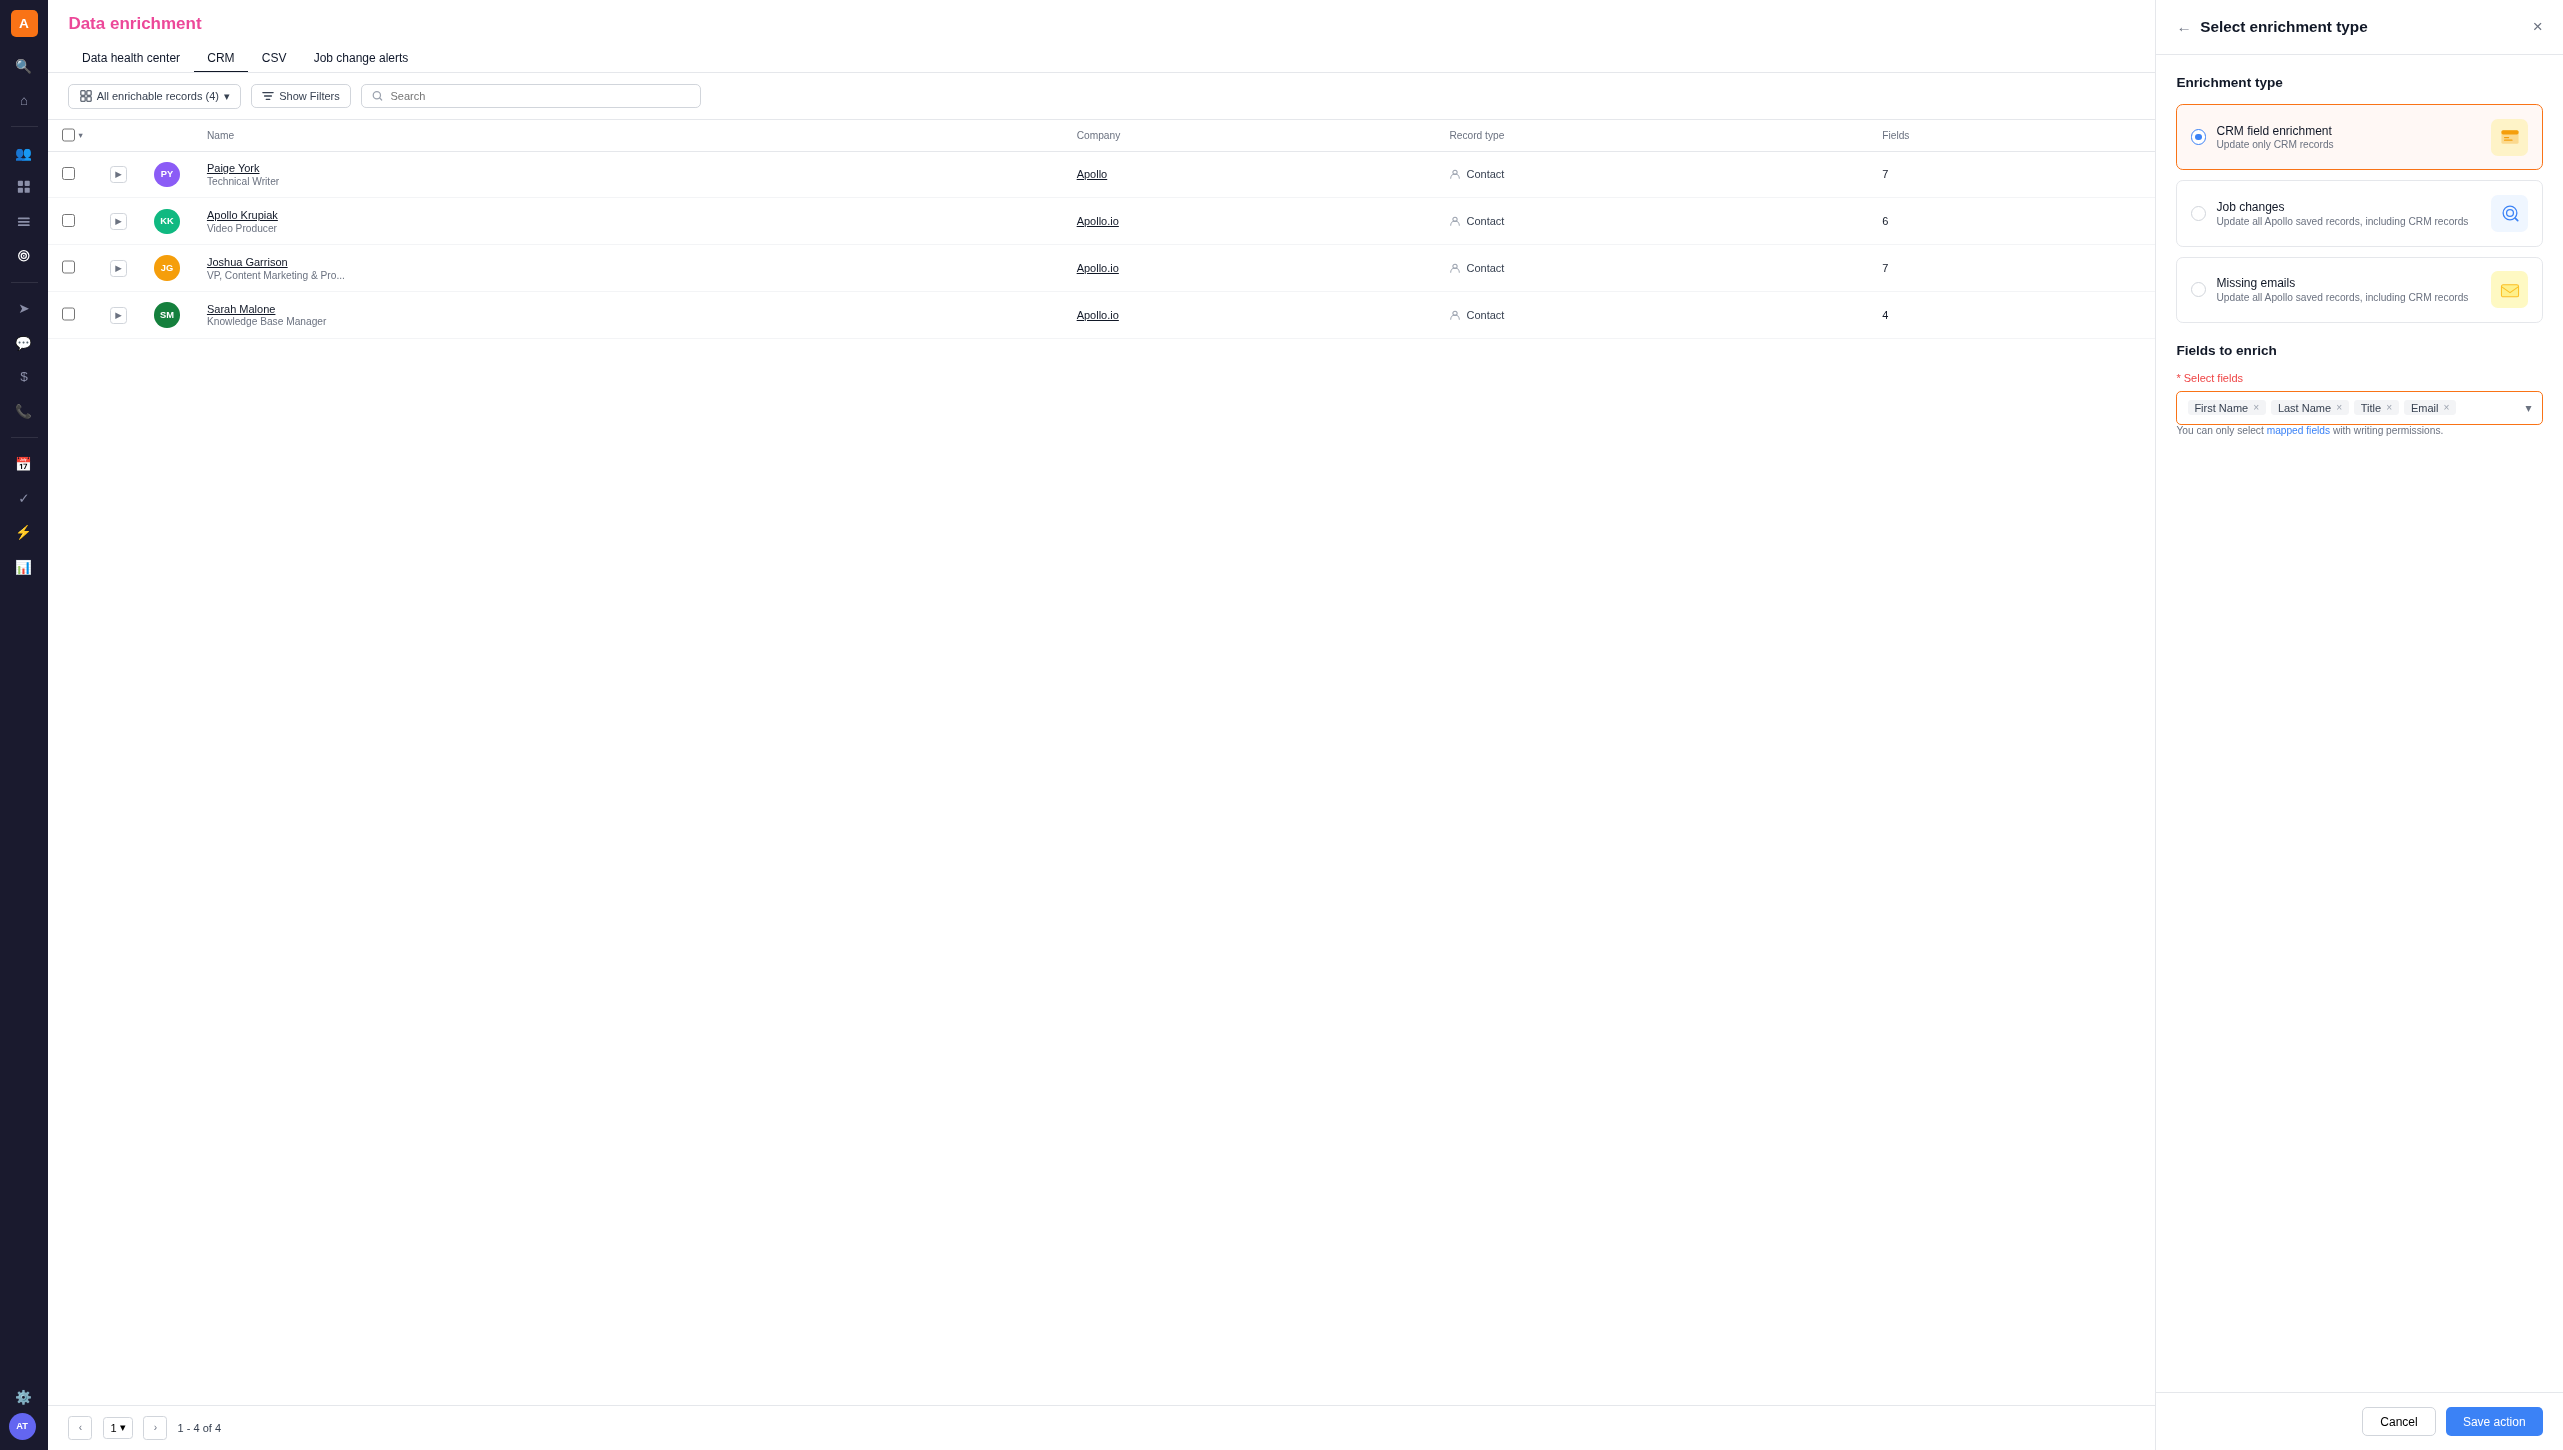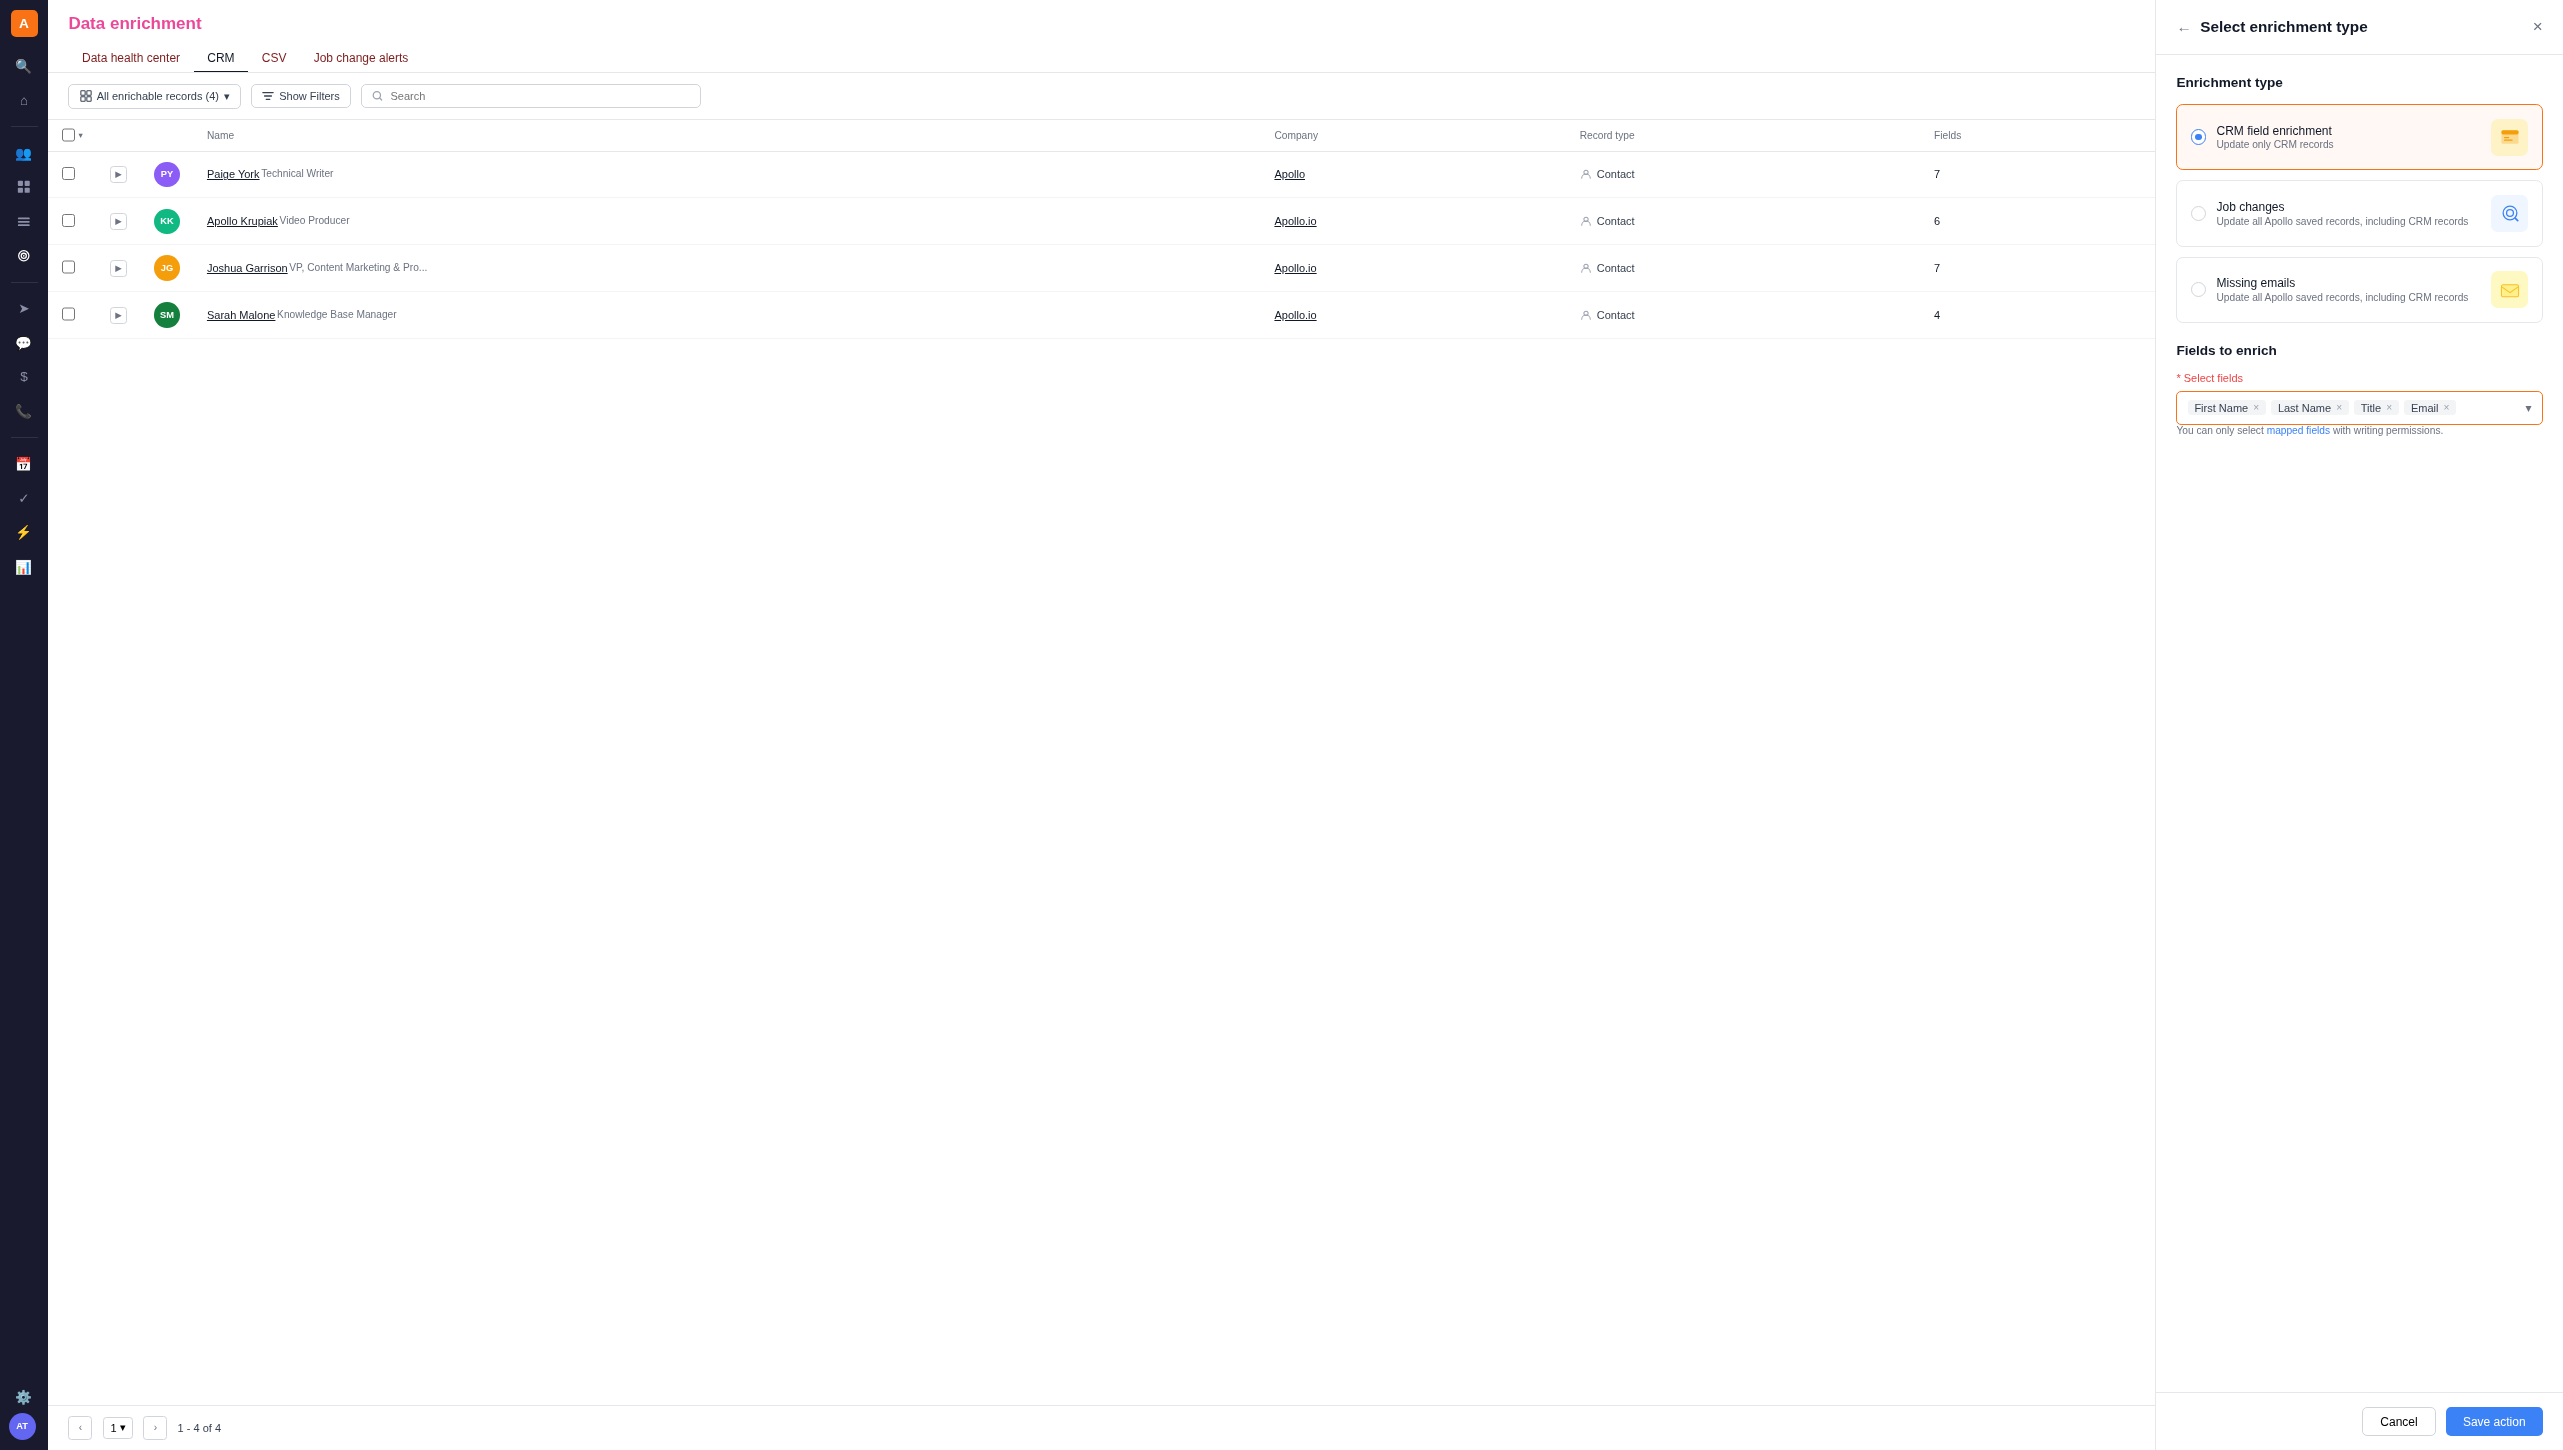--- a/index.html
+++ b/index.html
@@ -64,21 +64,21 @@
       color: #ec4899;
       margin-bottom: 10.2px;
     }
     .tabs {
       display: flex;
       gap: 0;
     }
     .tab {
       padding: 6.8px 13.6px;
       font-size: 12px;
-      color: #7f1d1d;
+      color: #0f172a;
       cursor: pointer;
       border-bottom: 1.7px solid transparent;
       white-space: nowrap;
     }
     .tab.active { color: #111827; border-bottom-color: #111827; font-weight: 500; }
 
     
     .toolbar {
       display: flex;
       align-items: center;
@@ -172,21 +172,21 @@
       font-size: 8.5px;
       color: #6b7280;
     }
     .avatar {
       width: 25.5px; height: 25.5px;
       border-radius: 50%;
       display: flex; align-items: center; justify-content: center;
       font-size: 9.3px; font-weight: 600;
       color: white;
     }
-    .name-cell { display: flex; flex-direction: row; gap: 1.7px; }
+    .name-cell { display: flex; flex-direction: column; gap: 1.7px; }
     .name-link { color: #111827; text-decoration: underline; font-weight: 500; cursor: pointer; font-size: 11px; }
     .name-title { color: #6b7280; font-size: 10.2px; }
     .company-link { color: #111827; text-decoration: underline; cursor: pointer; }
     .record-type { display: flex; align-items: center; gap: 5.1px; color: #374151; }
 
     
     .pagination {
       display: flex;
       align-items: center;
       padding: 10.2px 20.4px;

